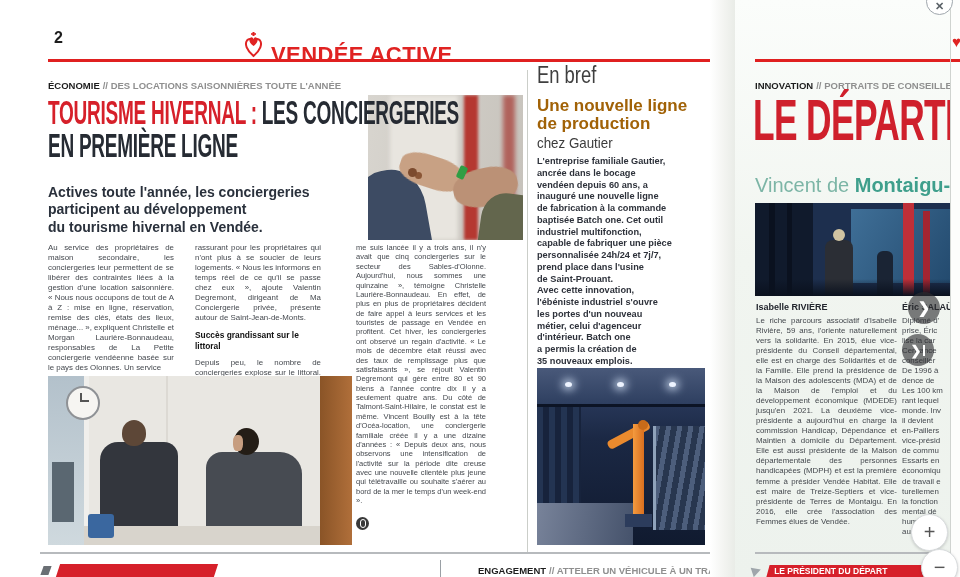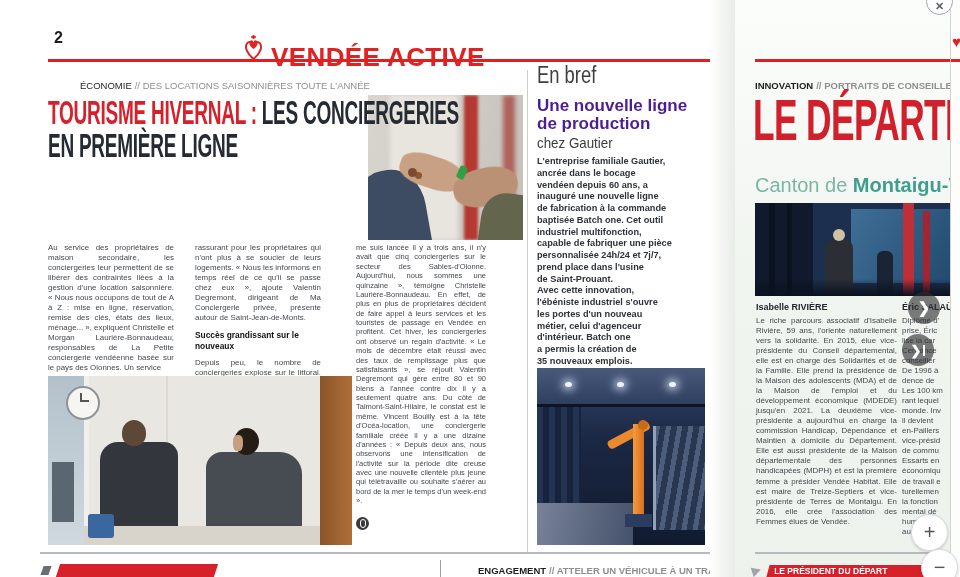--- a/index.html
+++ b/index.html
@@ -3,23 +3,23 @@
 <meta charset="utf-8">
 <style>
   html,body{margin:0;padding:0;background:#fff;}
   #vp{position:relative;width:960px;height:577px;background:#fff;overflow:hidden;
       font-family:"Liberation Sans",sans-serif;color:#333;}
   .abs{position:absolute;}
 
   
   .pnum{left:54px;top:29px;font-size:16px;font-weight:bold;color:#1d1d1d;}
   .mast{left:243px;top:26px;display:flex;align-items:center;gap:7px;}
-  .mast-title{color:#e02322;font-size:26px;font-weight:bold;letter-spacing:.4px;margin-top:16px;}
+  .mast-title{color:#e02322;font-size:22px;font-weight:bold;letter-spacing:.4px;margin-top:16px;}
   .rule-red{left:48px;top:59px;width:662px;height:3px;background:#e02020;}
-  .kicker{left:48px;top:80px;font-size:9.5px;font-weight:normal;color:#8f8f8f;white-space:nowrap;margin-left:32px;}
+  .kicker{left:48px;top:80px;font-size:9.5px;font-weight:bold;color:#8f8f8f;white-space:nowrap;}
   .kicker .section,.bkicker .section,.rp-kicker .section{color:#1d1d1d;margin-right:3px;}
 
   .headline{left:48px;top:96px;transform:scaleX(.56);transform-origin:0 0;white-space:nowrap;
             font-weight:bold;font-size:34px;line-height:33px;letter-spacing:-.5px;color:#262b33;z-index:3;}
   .headline .red{color:#d6202a;}
   .standfirst{left:48px;top:184px;font-size:14px;font-weight:bold;color:#2a313c;line-height:1.24;white-space:pre-line;}
 
   
   .bodytxt{font-size:7.9px;line-height:1.27;color:#44484e;text-align:justify;}
   .c1{left:48px;top:243px;width:126px;}
@@ -28,21 +28,21 @@
   .c3{left:356px;top:243px;width:130px;font-size:7.5px;line-height:1.25;max-height:266px;overflow:hidden;}
   .links{left:356px;top:517px;width:170px;display:flex;gap:5px;align-items:flex-start;}
   .links-icon{width:13px;height:13px;border-radius:50%;background:#3a3a3a;flex:0 0 auto;
               display:flex;align-items:center;justify-content:center;}
   .links-icon .mouse{width:4px;height:7px;border:1px solid #fff;border-radius:3px;}
   .links-text{font-size:8.4px;font-weight:bold;color:#d6202a;line-height:1.3;letter-spacing:-.2px;}
   .vdiv{left:527px;top:70px;width:1px;height:482px;background:#cbcec9;}
 
   
   .eb-title{left:537px;top:62px;font-size:23px;color:#3f3f3f;transform:scaleX(.8);transform-origin:0 0;}
-  .eb-head-b{left:537px;top:97px;font-size:17px;font-weight:bold;color:#4c1d95;line-height:1.08;white-space:pre-line;}
+  .eb-head-b{left:537px;top:97px;font-size:17px;font-weight:bold;color:#a16207;line-height:1.08;white-space:pre-line;}
   .eb-head-l{left:537px;top:135px;font-size:14.5px;color:#3c3c3c;transform:scaleX(.92);transform-origin:0 0;}
   .eb-body{left:537px;top:156px;width:172px;font-size:9.2px;font-weight:bold;color:#2e323b;line-height:1.28;white-space:pre-line;}
 
   
   .ph{overflow:hidden;}
   .ph>div{position:absolute;}
   .ph-hands{left:368px;top:95px;width:155px;height:145px;z-index:1;background:linear-gradient(100deg,#d8d5cf,#c6c2bb);}
   .hp-door{left:14%;top:0;width:44%;height:100%;background:#e8e5df;filter:blur(2px);}
   .hp-red1{left:62%;top:0;width:9%;height:100%;background:#b53831;filter:blur(1.5px);}
   .hp-red2{left:87%;top:0;width:8%;height:100%;background:#a8423c;opacity:.75;filter:blur(2px);}
@@ -166,26 +166,29 @@
 
   <div class="abs kicker">
     <span class="section">ÉCONOMIE</span><span>// DES LOCATIONS SAISONNIÈRES TOUTE L'ANNÉE</span>
   </div>
 
   <div class="abs headline">
     <div><span class="red">TOURISME HIVERNAL : </span><span>LES CONCIERGERIES</span></div>
     <div>EN PREMIÈRE LIGNE</div>
   </div>
 
+  <div class="abs standfirst">Actives toute l'année, les conciergeries
+participent au développement
+du tourisme hivernal en Vendée.</div>
 
   <div class="abs bodytxt c1">Au service des propriétaires de maison secondaire, les conciergeries leur permettent de se libérer des contraintes liées à la gestion d'une location saisonnière. « Nous nous occupons de tout de A à Z : mise en ligne, réservation, remise des clés, états des lieux, ménage... », expliquent Christelle et Morgan Laurière-Bonnaudeau, responsables de La Petite conciergerie vendéenne basée sur le pays des Olonnes. Un service</div>
 
   <div class="abs bodytxt c2">
     <div>rassurant pour les propriétaires qui n'ont plus à se soucier de leurs logements. « Nous les informons en temps réel de ce qu'il se passe chez eux », ajoute Valentin Degremont, dirigeant de Ma Conciergerie privée, présente autour de Saint-Jean-de-Monts.</div>
-    <div class="sub">Succès grandissant sur le nouveaux</div>
+    <div class="sub">Succès grandissant sur le littoral</div>
     <div>Depuis peu, le nombre de conciergeries explose sur le littoral. « Quand je</div>
   </div>
 
   <div class="abs bodytxt c3">me suis lancée il y a trois ans, il n'y avait que cinq conciergeries sur le secteur des Sables-d'Olonne. Aujourd'hui, nous sommes une quinzaine », témoigne Christelle Laurière-Bonnaudeau. En effet, de plus en plus de propriétaires décident de faire appel à leurs services et les touristes de passage en Vendée en profitent. Cet hiver, les conciergeries ont observé un regain d'activité. « Le mois de décembre était réussi avec des taux de remplissage plus que satisfaisants », se réjouit Valentin Degremont qui gère entre 80 et 90 biens à l'année contre dix il y a seulement quatre ans. Du côté de Talmont-Saint-Hilaire, le constat est le même. Vincent Bouilly est à la tête d'Océa-location, une conciergerie familiale créée il y a une dizaine d'années : « Depuis deux ans, nous observons une intensification de l'activité sur la période dite creuse avec une nouvelle clientèle plus jeune qui télétravaille ou souhaite s'aérer au bord de la mer le temps d'un week-end ».</div>
 
   <div class="abs links">
     <span class="links-icon">
         <span class="mouse"></span>
       </span>
   </div>
@@ -271,21 +274,21 @@
 
   <div class="abs gutter"></div>
 
   <div class="abs rpage">
     <div class="abs rp-rule"></div>
     <div class="abs rp-kicker">
       <span class="section">INNOVATION</span><span>// PORTRAITS DE CONSEILLE</span>
     </div>
     <div class="abs rp-head">LE DÉPARTEME</div>
     <div class="abs rp-canton">
-      <span class="cp">Canton de </span><span class="cn">Montaigu-Vendée</span>
+      <span class="cp">Vincent de </span><span class="cn">Montaigu-Vendée</span>
     </div>
 
     <div class="abs ph ph-stage">
       <div class="sp-truss"></div>
       <div class="sp-t1"></div>
       <div class="sp-t2"></div>
       <div class="sp-screen"></div>
       <div class="sp-red1"></div>
       <div class="sp-red2"></div>
       <div class="sp-body"></div>

